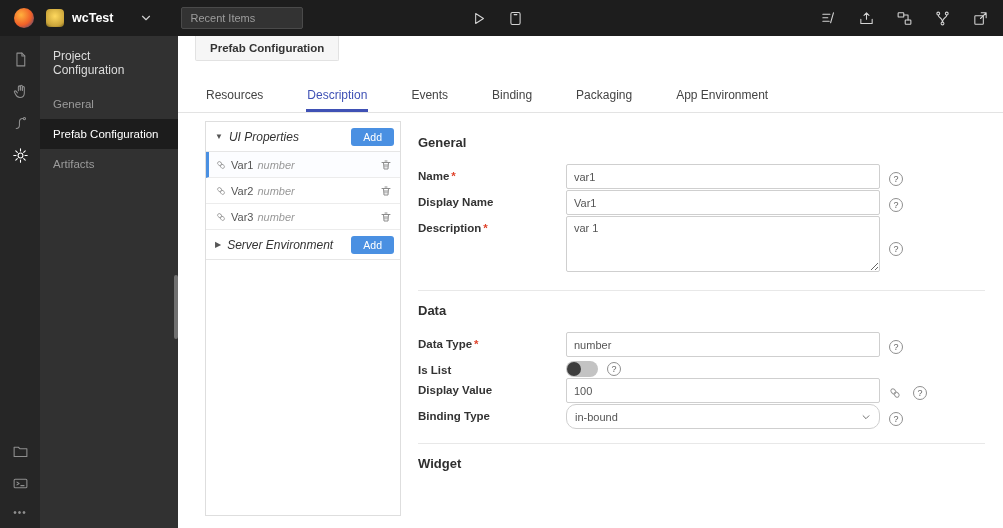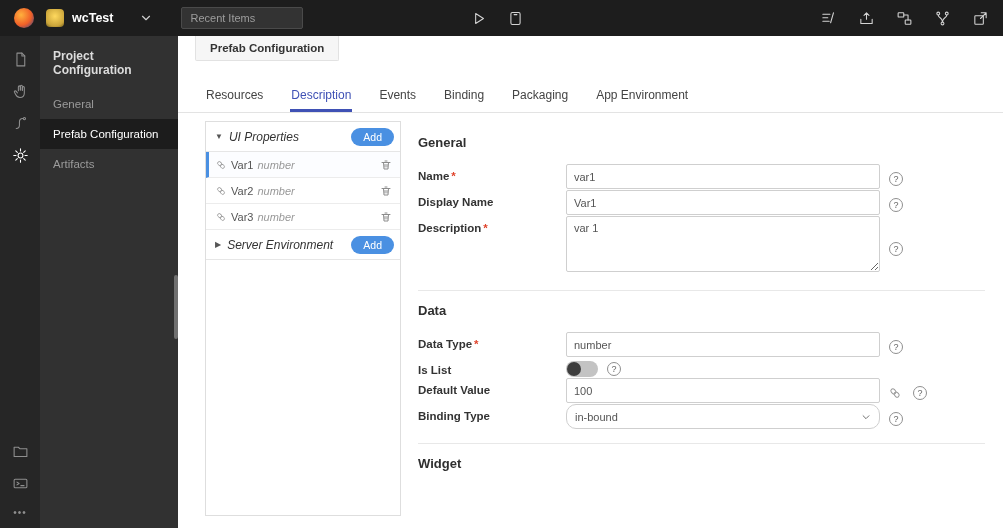--- a/index.html
+++ b/index.html
@@ -22,41 +22,41 @@
   
   .rail { position: absolute; left: 0; top: 36px; bottom: 0; width: 40px; background: #262626; display: flex; flex-direction: column; align-items: center; padding: 15px 0 10px; gap: 15px; }
   .rail-btn { color: #8f8f8f; display: flex; cursor: pointer; }
   .rail-btn.active { color: #fff; }
   .rail-btn svg { width: 17px; height: 17px; stroke: currentColor; fill: none; stroke-width: 1.5; stroke-linecap: round; stroke-linejoin: round; }
   .rail-bottom { margin-top: auto; display: flex; flex-direction: column; align-items: center; gap: 15px; }
   .more-dots { color: #8f8f8f; font-size: 10px; letter-spacing: 1px; cursor: pointer; }
 
   
   .sidenav { position: absolute; left: 40px; top: 36px; bottom: 0; width: 138px; background: #313131; }
-  .nav-header { padding: 13px 13px 12px; font-size: 12px; color: #dcdcdc; font-weight: bold; }
+  .nav-header { padding: 13px 13px 12px; font-size: 12px; color: #dcdcdc; }
   .nav-item { height: 30px; line-height: 30px; padding-left: 13px; font-size: 11.5px; color: #9b9b9b; cursor: pointer; }
   .nav-item.active { background: #1c1c1c; color: #fff; }
   .nav-scroll { position: absolute; right: 0; top: 239px; width: 4px; height: 64px; background: #707070; border-radius: 2px; cursor: pointer; }
 
   
   .main { position: absolute; left: 178px; top: 36px; right: 0; bottom: 0; background: #fff; display: flex; flex-direction: column; }
   .pagetab-strip { height: 27px; padding-left: 17px; display: flex; align-items: flex-start; }
   .pagetab { background: #f6f6f6; border: 1px solid #e2e2e2; font-size: 11.5px; font-weight: bold; color: #333; padding: 6px 14px; border-radius: 0 0 2px 2px; border-top: none; cursor: pointer; }
-  .tabs { margin-top: 25px; padding-left: 27px; display: flex; gap: 26px; border-bottom: 1px solid #e3e3e3; }
+  .tabs { margin-top: 25px; padding-left: 27px; display: flex; gap: 42px; border-bottom: 1px solid #e3e3e3; }
   .tab { font-size: 12px; color: #444; padding: 0 1px 10px; cursor: pointer; }
   .tab.active { color: #3f51b5; padding-bottom: 7px; border-bottom: 3px solid #3f51b5; }
 
   .content { flex: 1; display: flex; padding: 8px 18px 12px 27px; overflow: hidden; }
 
   
   .prop-panel { width: 196px; flex-shrink: 0; border: 1px solid #dedede; background: #fff; }
   .pgroup { display: flex; align-items: center; height: 30px; padding: 0 6px 0 9px; border-bottom: 1px solid #e6e6e6; }
   .pgroup .marker { font-size: 8px; color: #555; margin-right: 6px; }
   .pgroup .glabel { font-size: 12px; color: #333; flex: 1; cursor: pointer; font-style: italic; }
-  .add-btn { background: #4a90e2; color: #fff; font-size: 10.5px; border: none; border-radius: 9px; padding: 3px 12px; cursor: pointer; font-family: inherit; }
+  .add-btn { background: #4a90e2; color: #fff; font-size: 10.5px; border: none; border-radius: 3px; padding: 3px 12px; cursor: pointer; font-family: inherit; }
   .pitem { display: flex; align-items: center; height: 26px; padding: 0 8px 0 10px; border-bottom: 1px solid #ececec; font-size: 11px; color: #555; cursor: pointer; }
   .pitem.selected { border-left: 3px solid #4a90e2; padding-left: 7px; background: #fcfdff; }
   .link-ic { color: #9a9a9a; display: flex; margin-right: 5px; }
   .link-ic svg, .trash svg { stroke: currentColor; fill: none; stroke-width: 2; stroke-linecap: round; }
   .pitem .pname2 { color: #555; }
   .pitem .ptype { font-style: italic; color: #999; margin-left: 4px; }
   .trash { margin-left: auto; color: #8c8c8c; display: flex; cursor: pointer; }
 
   
   .form { flex: 1; margin-left: 17px; overflow: hidden; }
@@ -328,21 +328,21 @@
             <div class="toggle-wrap">
               <span class="toggle">
                   <span class="knob"></span>
                 </span>
               <span class="help">?</span>
             </div>
           </div>
         </div>
 
         <div class="frow">
-          <div class="flabel"><span>Default Value</span></div>
+          <div class="flabel"><span>Display Value</span></div>
           <div class="fctrl"><input class="txt" value="100" style=""></div>
           <div class="ficons">
             <span class="link-ic">
               <svg width="12" height="12" viewBox="0 0 24 24">
                   <g transform="rotate(45 12 12)">
                     <rect x="2" y="8" width="11" height="8" rx="4"></rect>
                     <rect x="11" y="8" width="11" height="8" rx="4"></rect>
                   </g>
                 </svg>
             </span>

